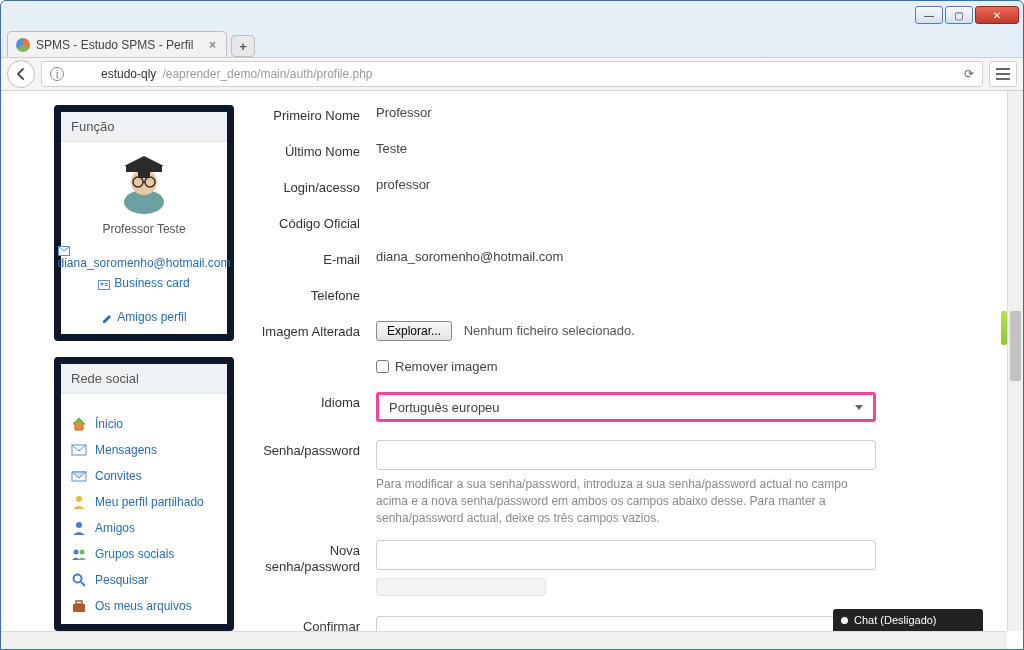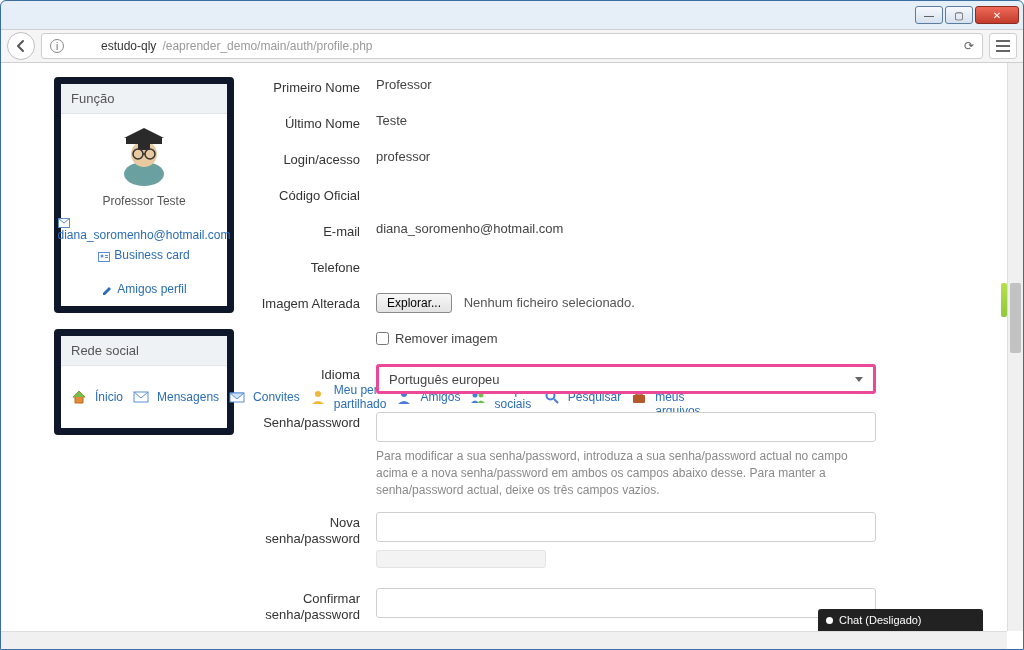--- a/index.html
+++ b/index.html
@@ -37,54 +37,62 @@
   
   .sidecol { width:180px; display:flex; flex-direction:column; gap:16px;}
   .card { border:7px solid #0f172a; border-radius:4px; background:#fff; }
   .cardhdr { background:#eef2f5; border-bottom:1px solid #e1e6ea; padding:7px 10px; font-size:13px; color:#555; }
   .cardbody { padding:10px; font-size:12px; }
   .avatarwrap { display:flex; flex-direction:column; align-items:center; gap:6px; }
   .avatar { width:64px; height:64px; position:relative; }
   .avatar svg { width:64px; height:64px; }
   .linklike { color:#2a6db5; text-decoration:none; cursor:pointer; }
   .tinyicon { display:inline-block; width:12px; height:10px; margin-right:4px; vertical-align:middle;}
-  .soclist { list-style:none; display:flex; flex-direction:row; gap:10px; }
+  .soclist { list-style:none; display:flex; flex-direction:column; gap:10px;margin-top:12px; }
   .soclist li { display:flex; align-items:center; gap:8px; color:#2a6db5; cursor:pointer; font-size:12px;}
   .si { width:16px; height:16px; flex-shrink:0; }
   
   .maincol { flex:1; }
   .frow { display:flex; align-items:flex-start; margin-bottom:18px; }
   .flabel { width:120px; text-align:right; padding-right:16px; font-weight:400; color:#333; padding-top:3px; font-size:13px;}
   .fval { flex:1; font-size:13px; color:#444; }
   .fileBtn { border:1px solid #8a8a8a; background:linear-gradient(#f7f7f7,#e3e3e3); border-radius:3px; padding:2px 10px; font-size:12px; cursor:pointer;}
   .filestatus { margin-left:8px; color:#555; font-size:13px;}
   .chkrow { display:flex; align-items:center; gap:6px; font-size:13px; color:#444;}
   .chkrow input { width:13px; height:13px;}
   .selectbox { width:500px; height:30px; border:3px solid #ec4899; border-radius:3px; background:#fff; display:flex; align-items:center; padding:0 10px; justify-content:space-between; cursor:pointer; font-size:13px;}
   .caret { width:0; height:0; border-left:4px solid transparent; border-right:4px solid transparent; border-top:5px solid #666;}
   .txtinput { width:500px; height:30px; border:1px solid #cfcfcf; border-radius:3px; padding:0 8px; font-size:13px;}
   .hint { width:500px; font-size:12px; color:#8a8a8a; margin-top:6px; line-height:1.4;}
   .pwstrength { width:170px; height:18px; border:1px solid #e3e3e3; background:#f3f3f3; border-radius:3px; margin-top:8px;}
   
-  .chatbar { position:absolute; right:24px; bottom:0; width:165px; height:22px; background:#222; color:#fff; font-size:11px; display:flex; align-items:center; padding:0 8px; gap:6px; border-radius:3px 3px 0 0; cursor:pointer;}
+  .chatbar { position:absolute; right:24px; bottom:0; width:150px; height:22px; background:#222; color:#fff; font-size:11px; display:flex; align-items:center; padding:0 8px; gap:6px; border-radius:3px 3px 0 0; cursor:pointer;}
   .chatbar .dot { width:7px; height:7px; border-radius:50%; background:#fff;}
 </style>
 </head>
 <body>
 
 <div class="window">
 
   <div class="titlebar">
     <div class="winbtns">
       <div class="winbtn">—</div>
       <div class="winbtn">▢</div>
       <div class="winbtn close">✕</div>
     </div>
   </div>
 
+  <div class="tabstrip">
+    <div class="tab">
+      <span class="favicon"></span>
+      <span>SPMS - Estudo SPMS - Perfil</span>
+      <span class="tabx">×</span>
+    </div>
+    <div class="newtab">+</div>
+  </div>
 
   <div class="urlrow">
     <div class="navback">
       <svg width="14" height="14" viewBox="0 0 14 14">
           <path d="M9 2 L4 7 L9 12" stroke="#555" stroke-width="2" fill="none" stroke-linecap="round" stroke-linejoin="round"></path>
         </svg>
     </div>
     <div class="urlbox">
       <span class="infoicon">i</span>
       <span class="host">estudo-qly</span>

